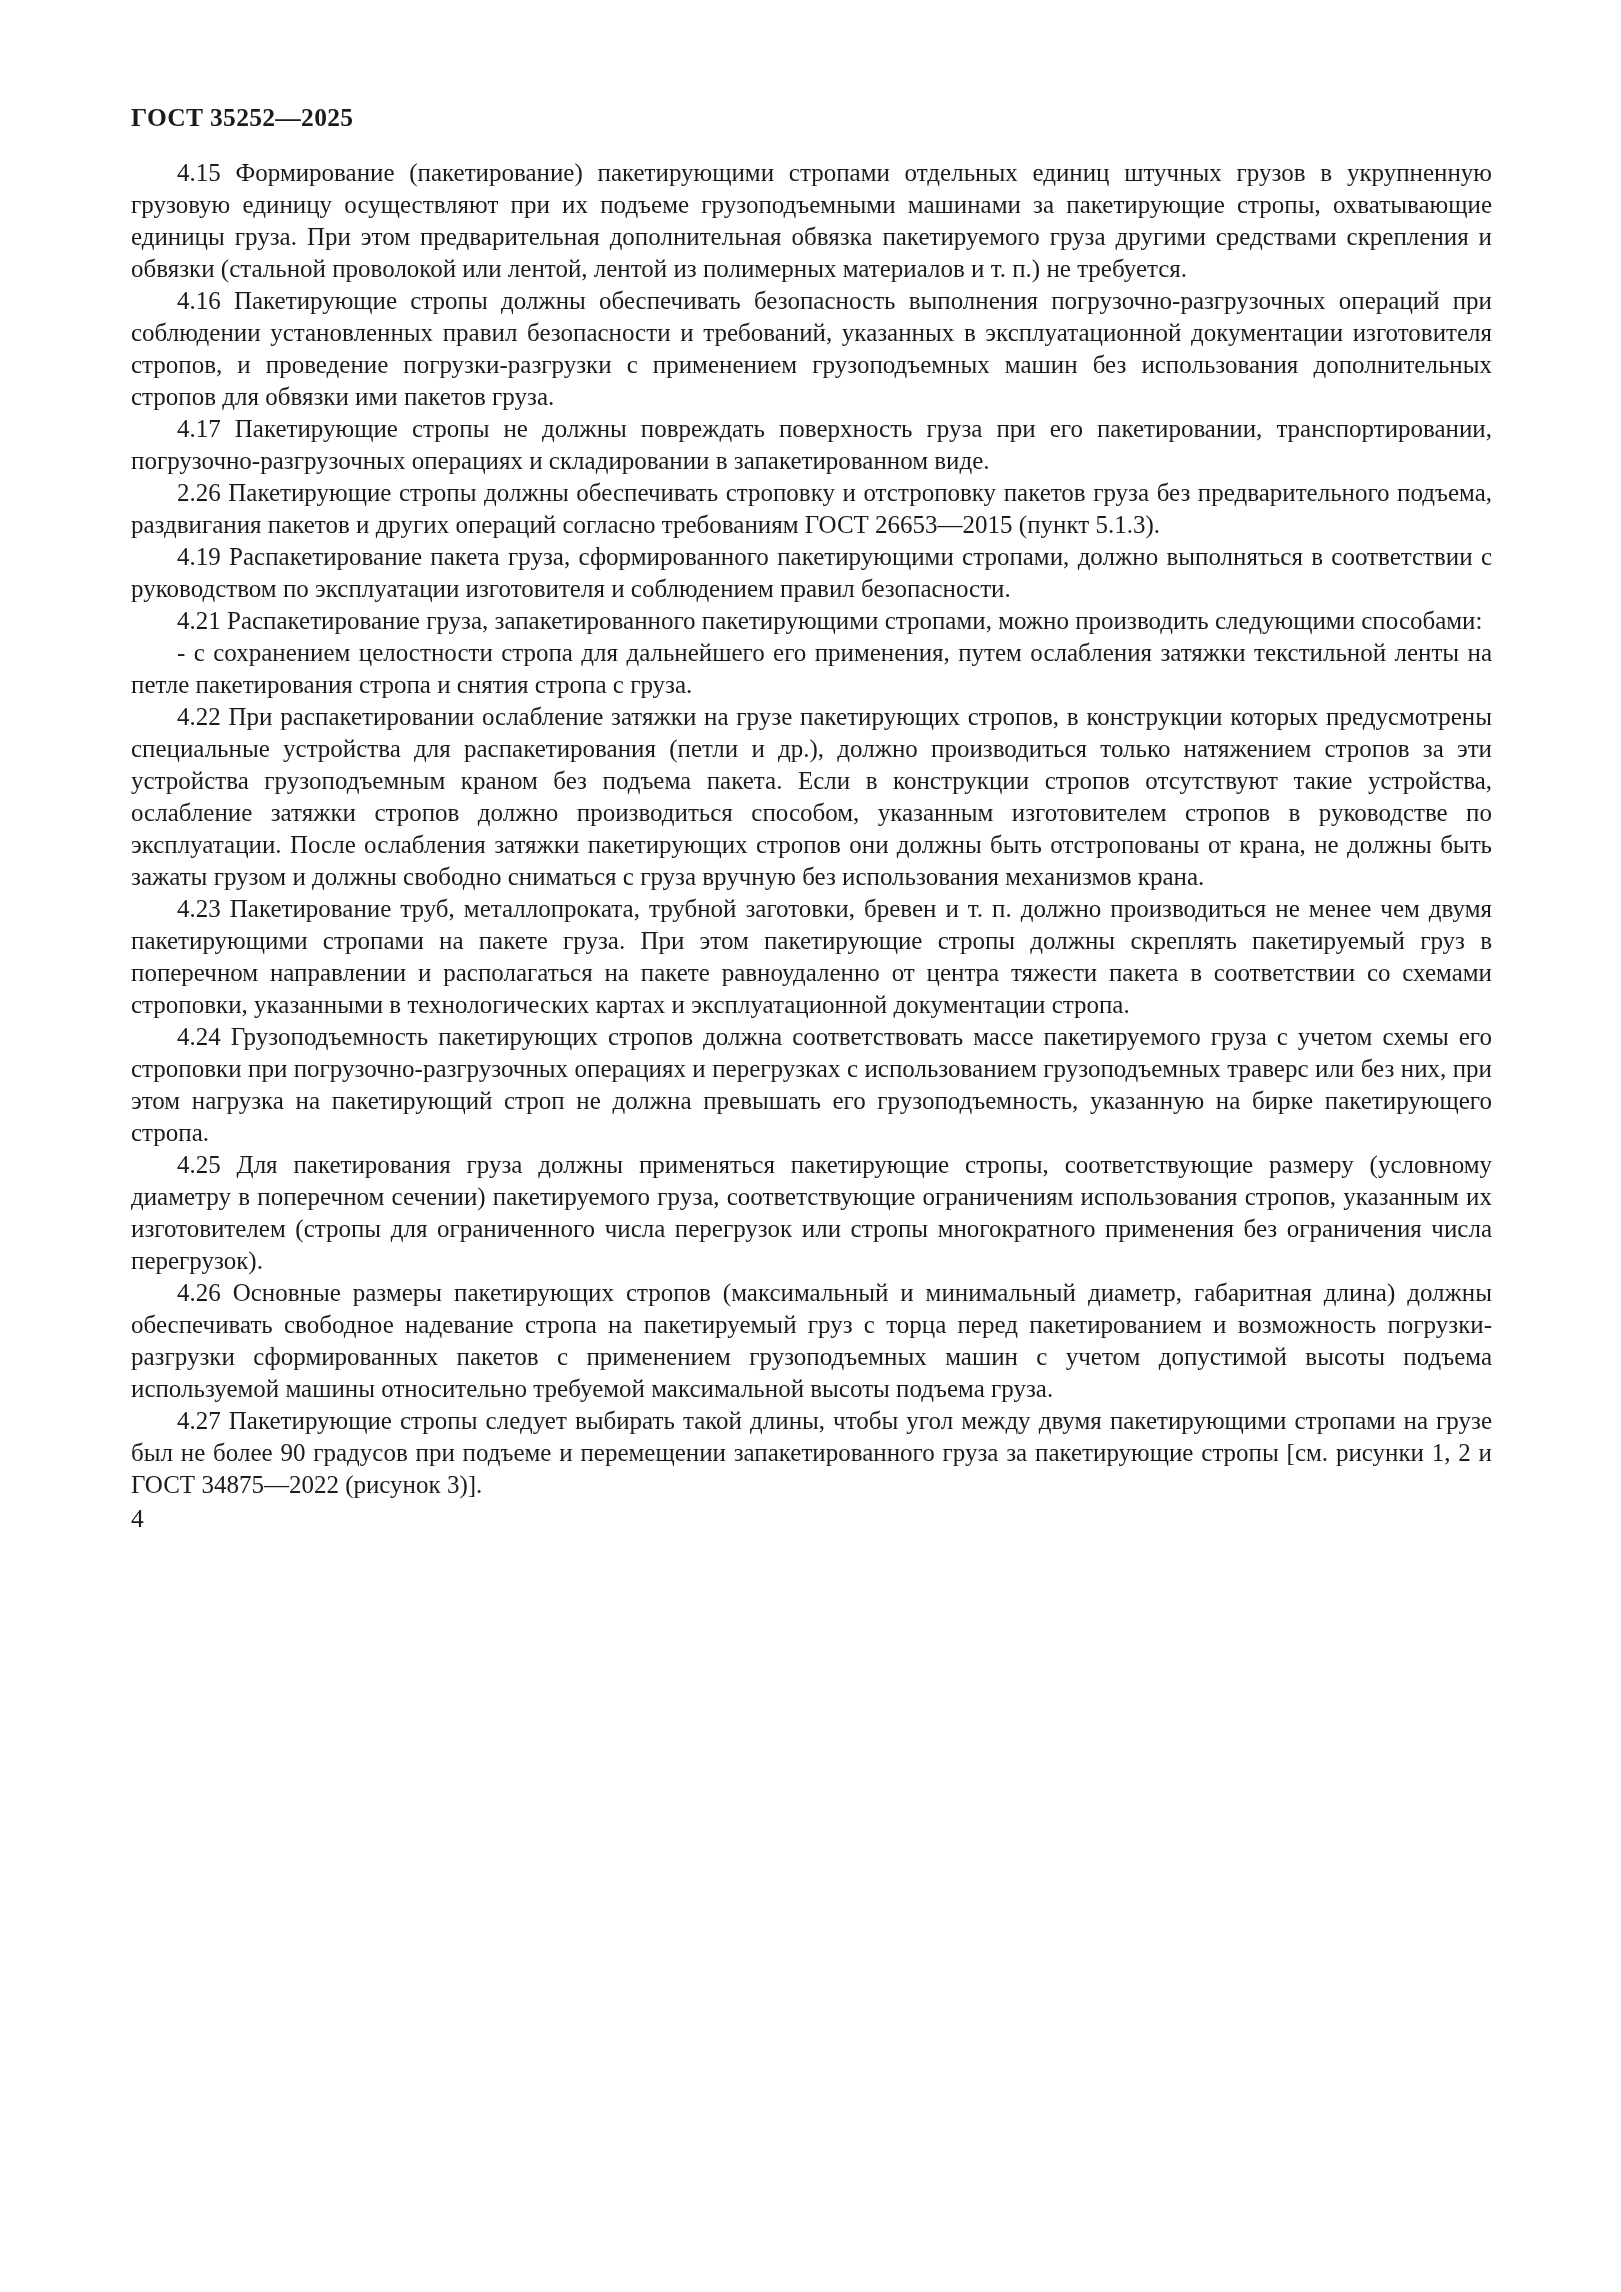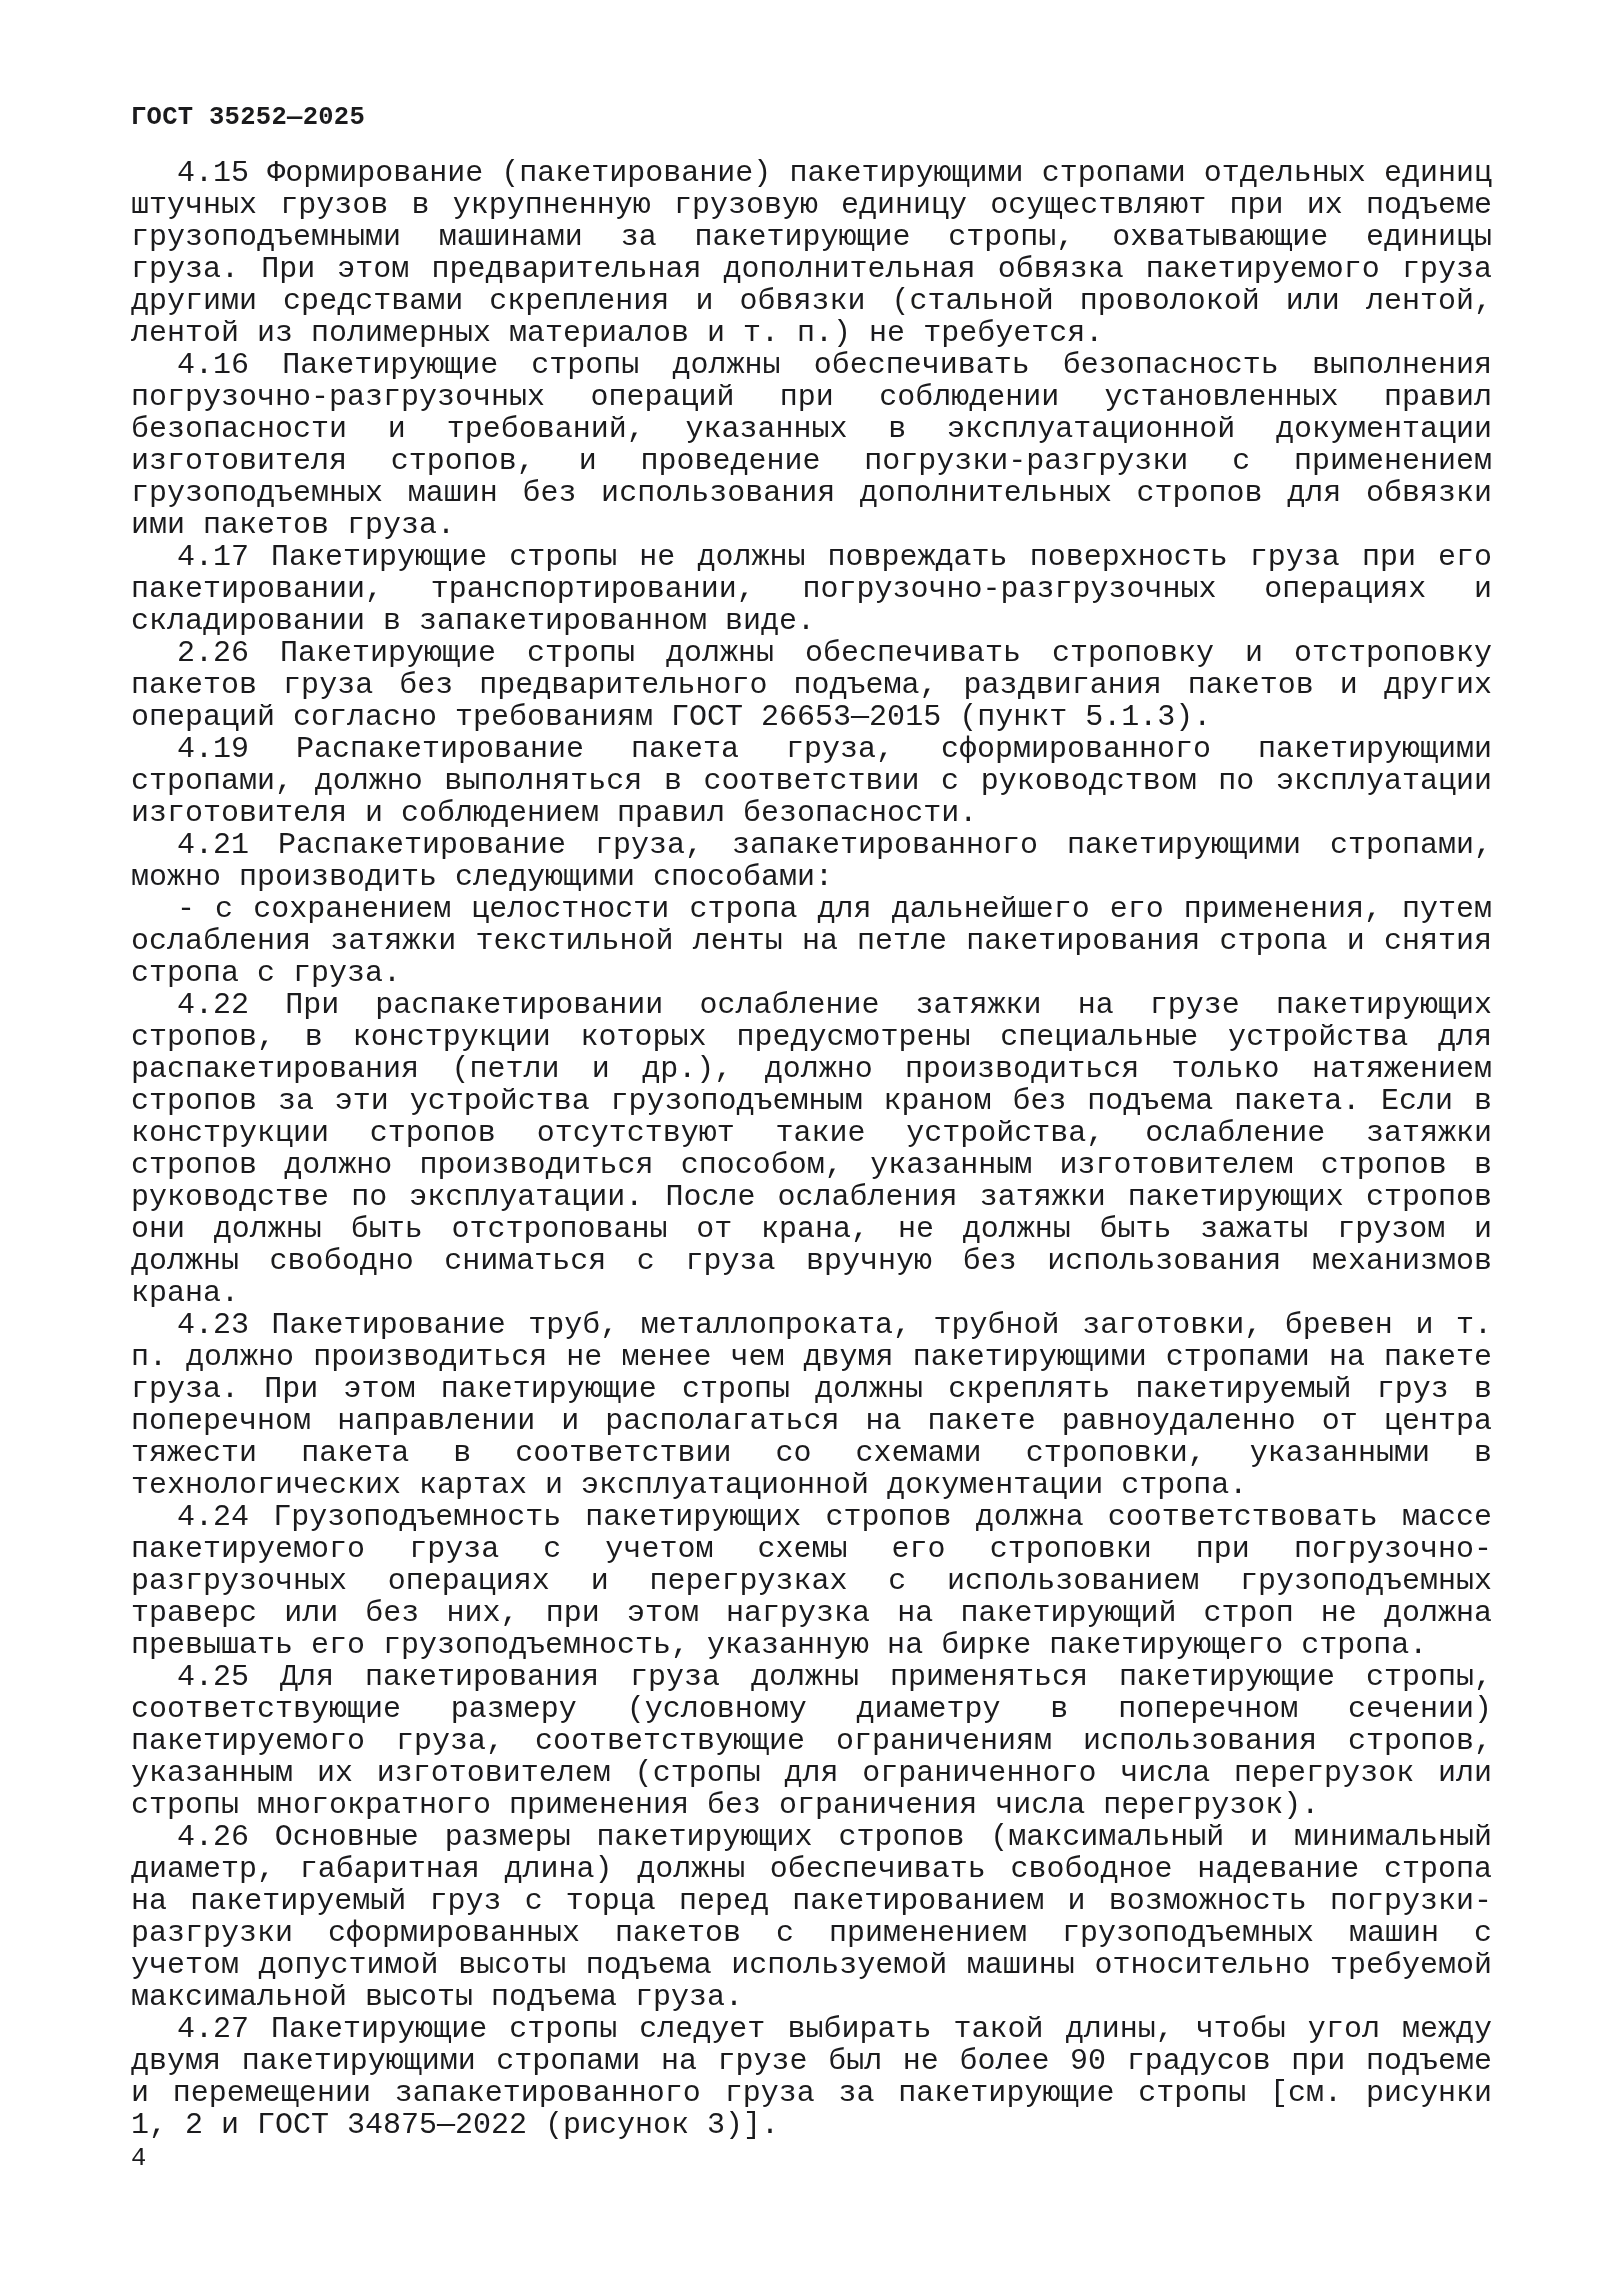--- a/index.html
+++ b/index.html
@@ -8,33 +8,33 @@
     background: #e8e8e8;
   }
   .page {
     position: relative;
     width: 1621px;
     height: 2293px;
     margin: 0 auto;
     background: #ffffff;
     box-sizing: border-box;
     padding: 102px 129px 0 131px;
-    font-family: Liberation Mono, monospace;
+    font-family: Liberation Serif, serif;
     color: #1b1b1d;
     overflow: hidden;
   }
   .doc-header {
     font-weight: bold;
     font-size: 25.5px;
     line-height: 31px;
     letter-spacing: 0.3px;
   }
   .doc-body {
     margin-top: 23.5px;
-    font-size: 30px;
+    font-size: 25px;
     line-height: 32px;
   }
   .doc-body p {
     margin: 0;
     text-indent: 46px;
     text-align: justify;
   }
   .page-number {
     font-size: 25.5px;
     line-height: 32px;

